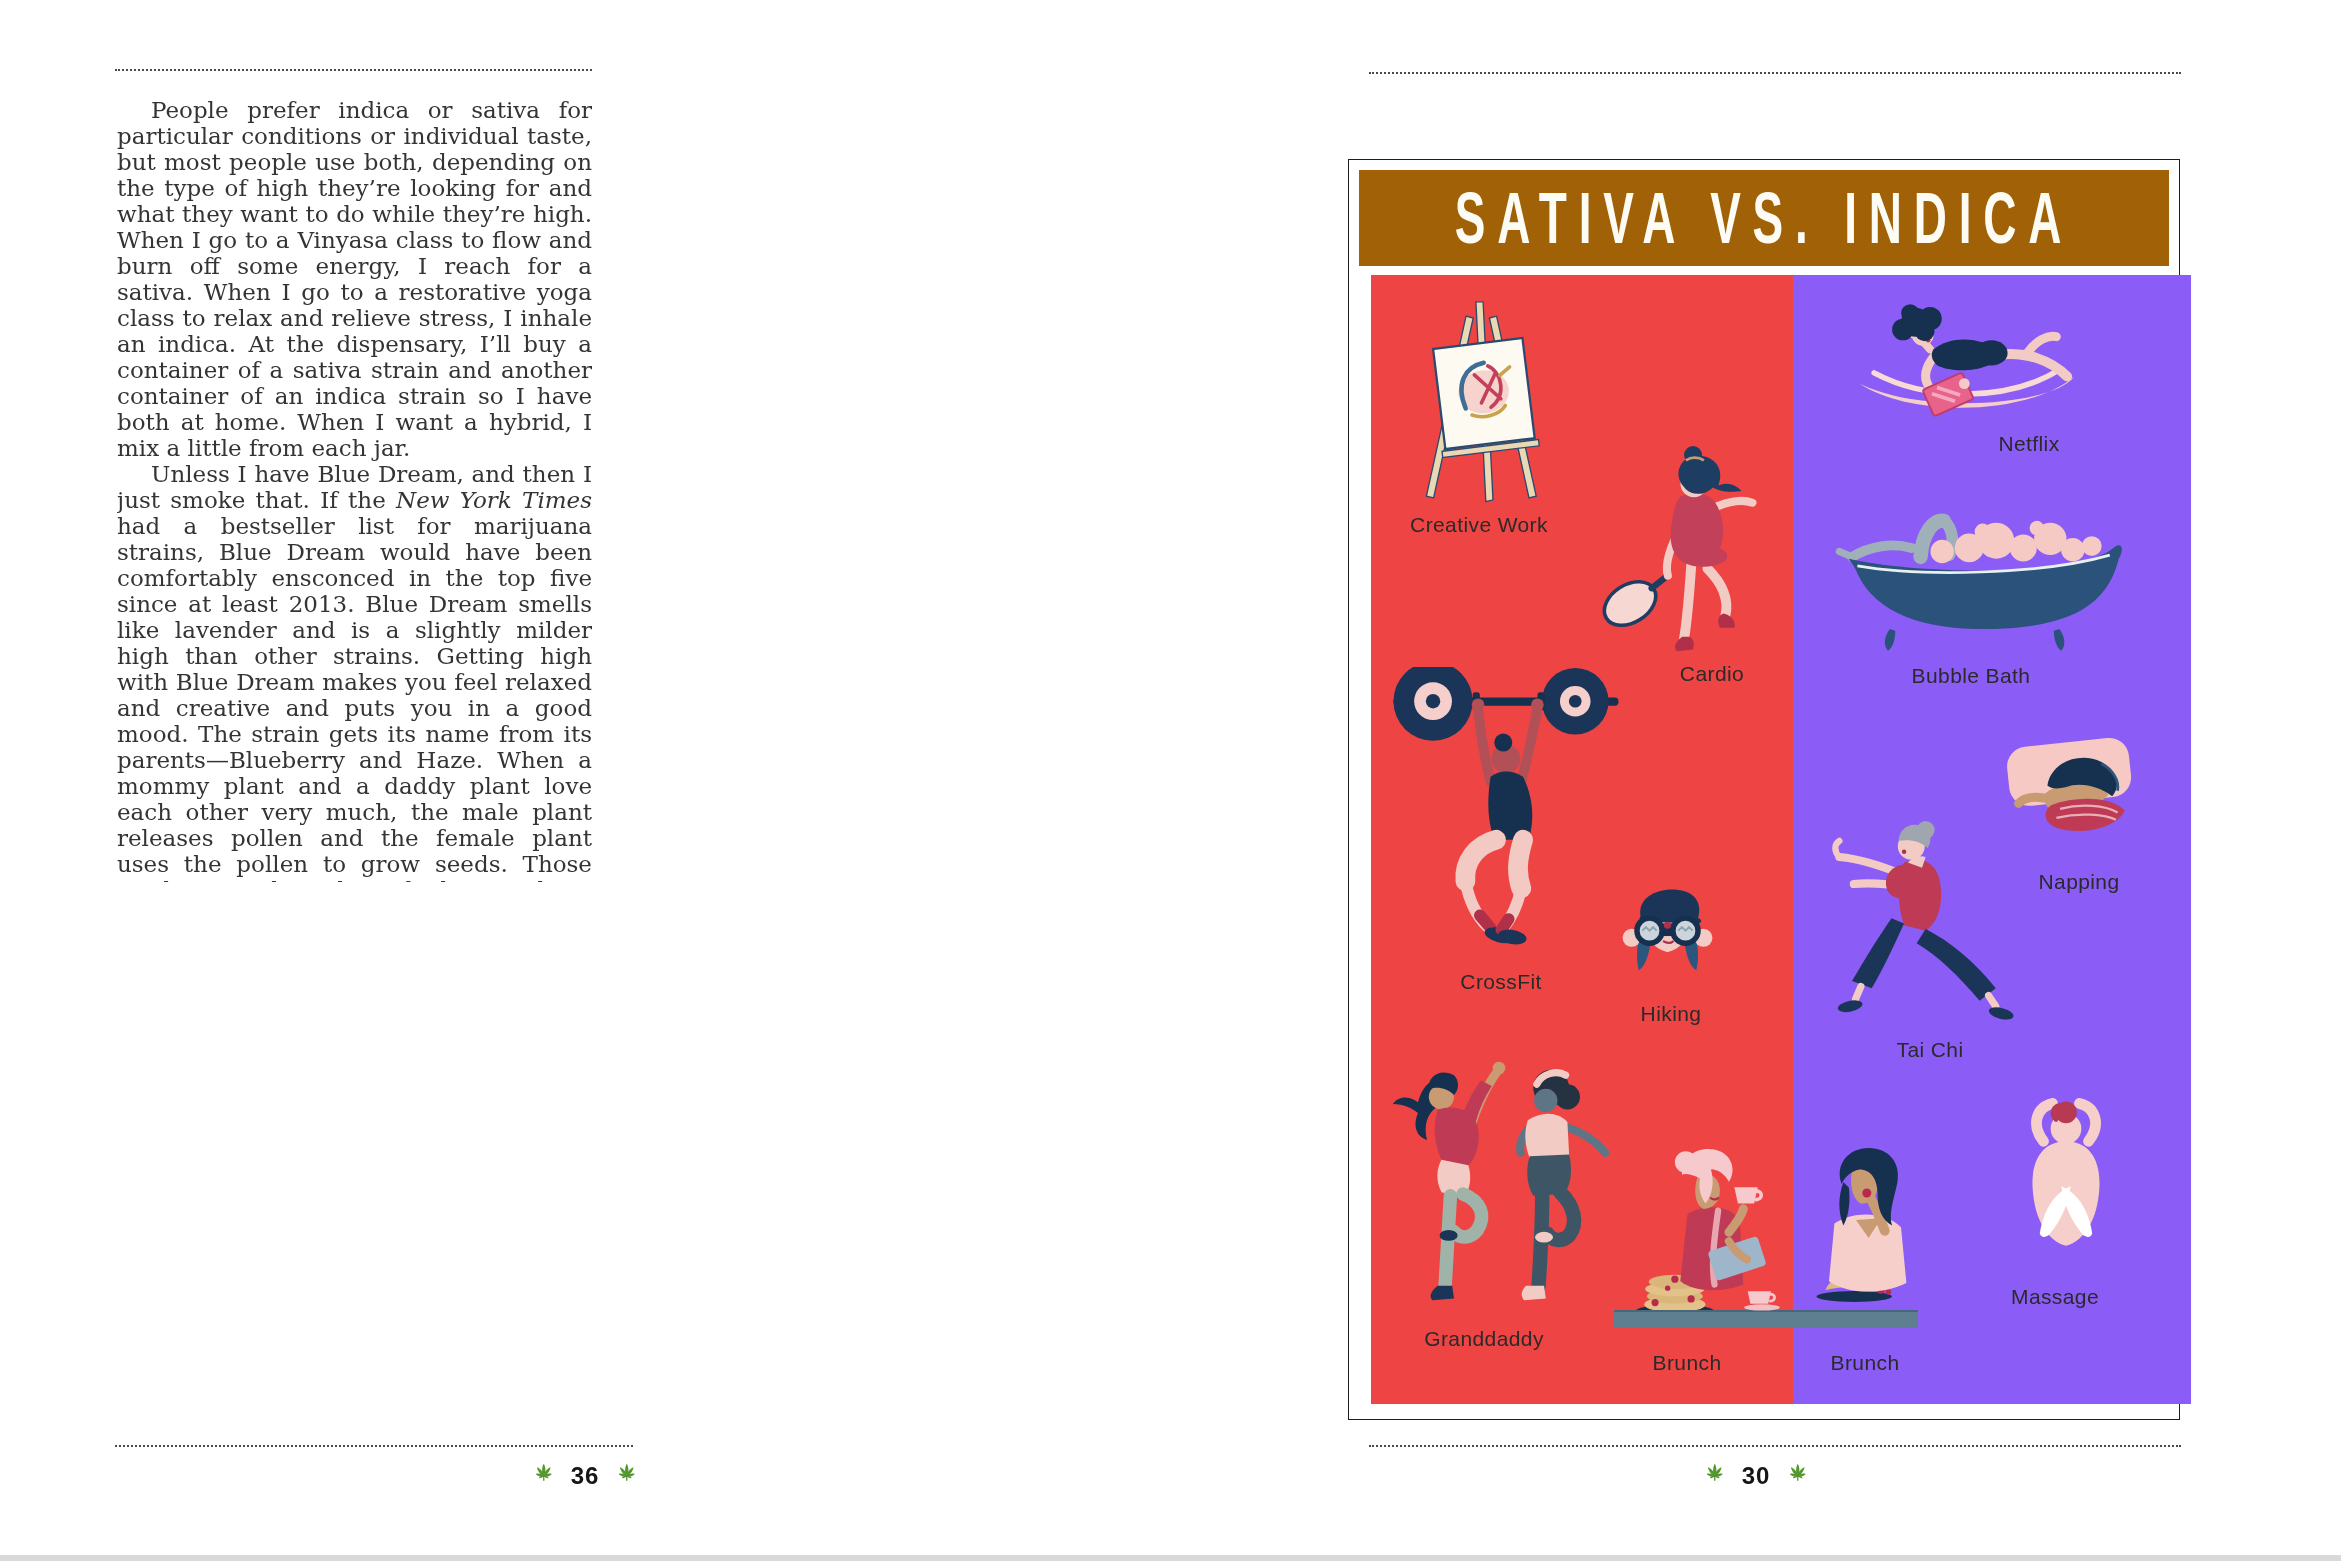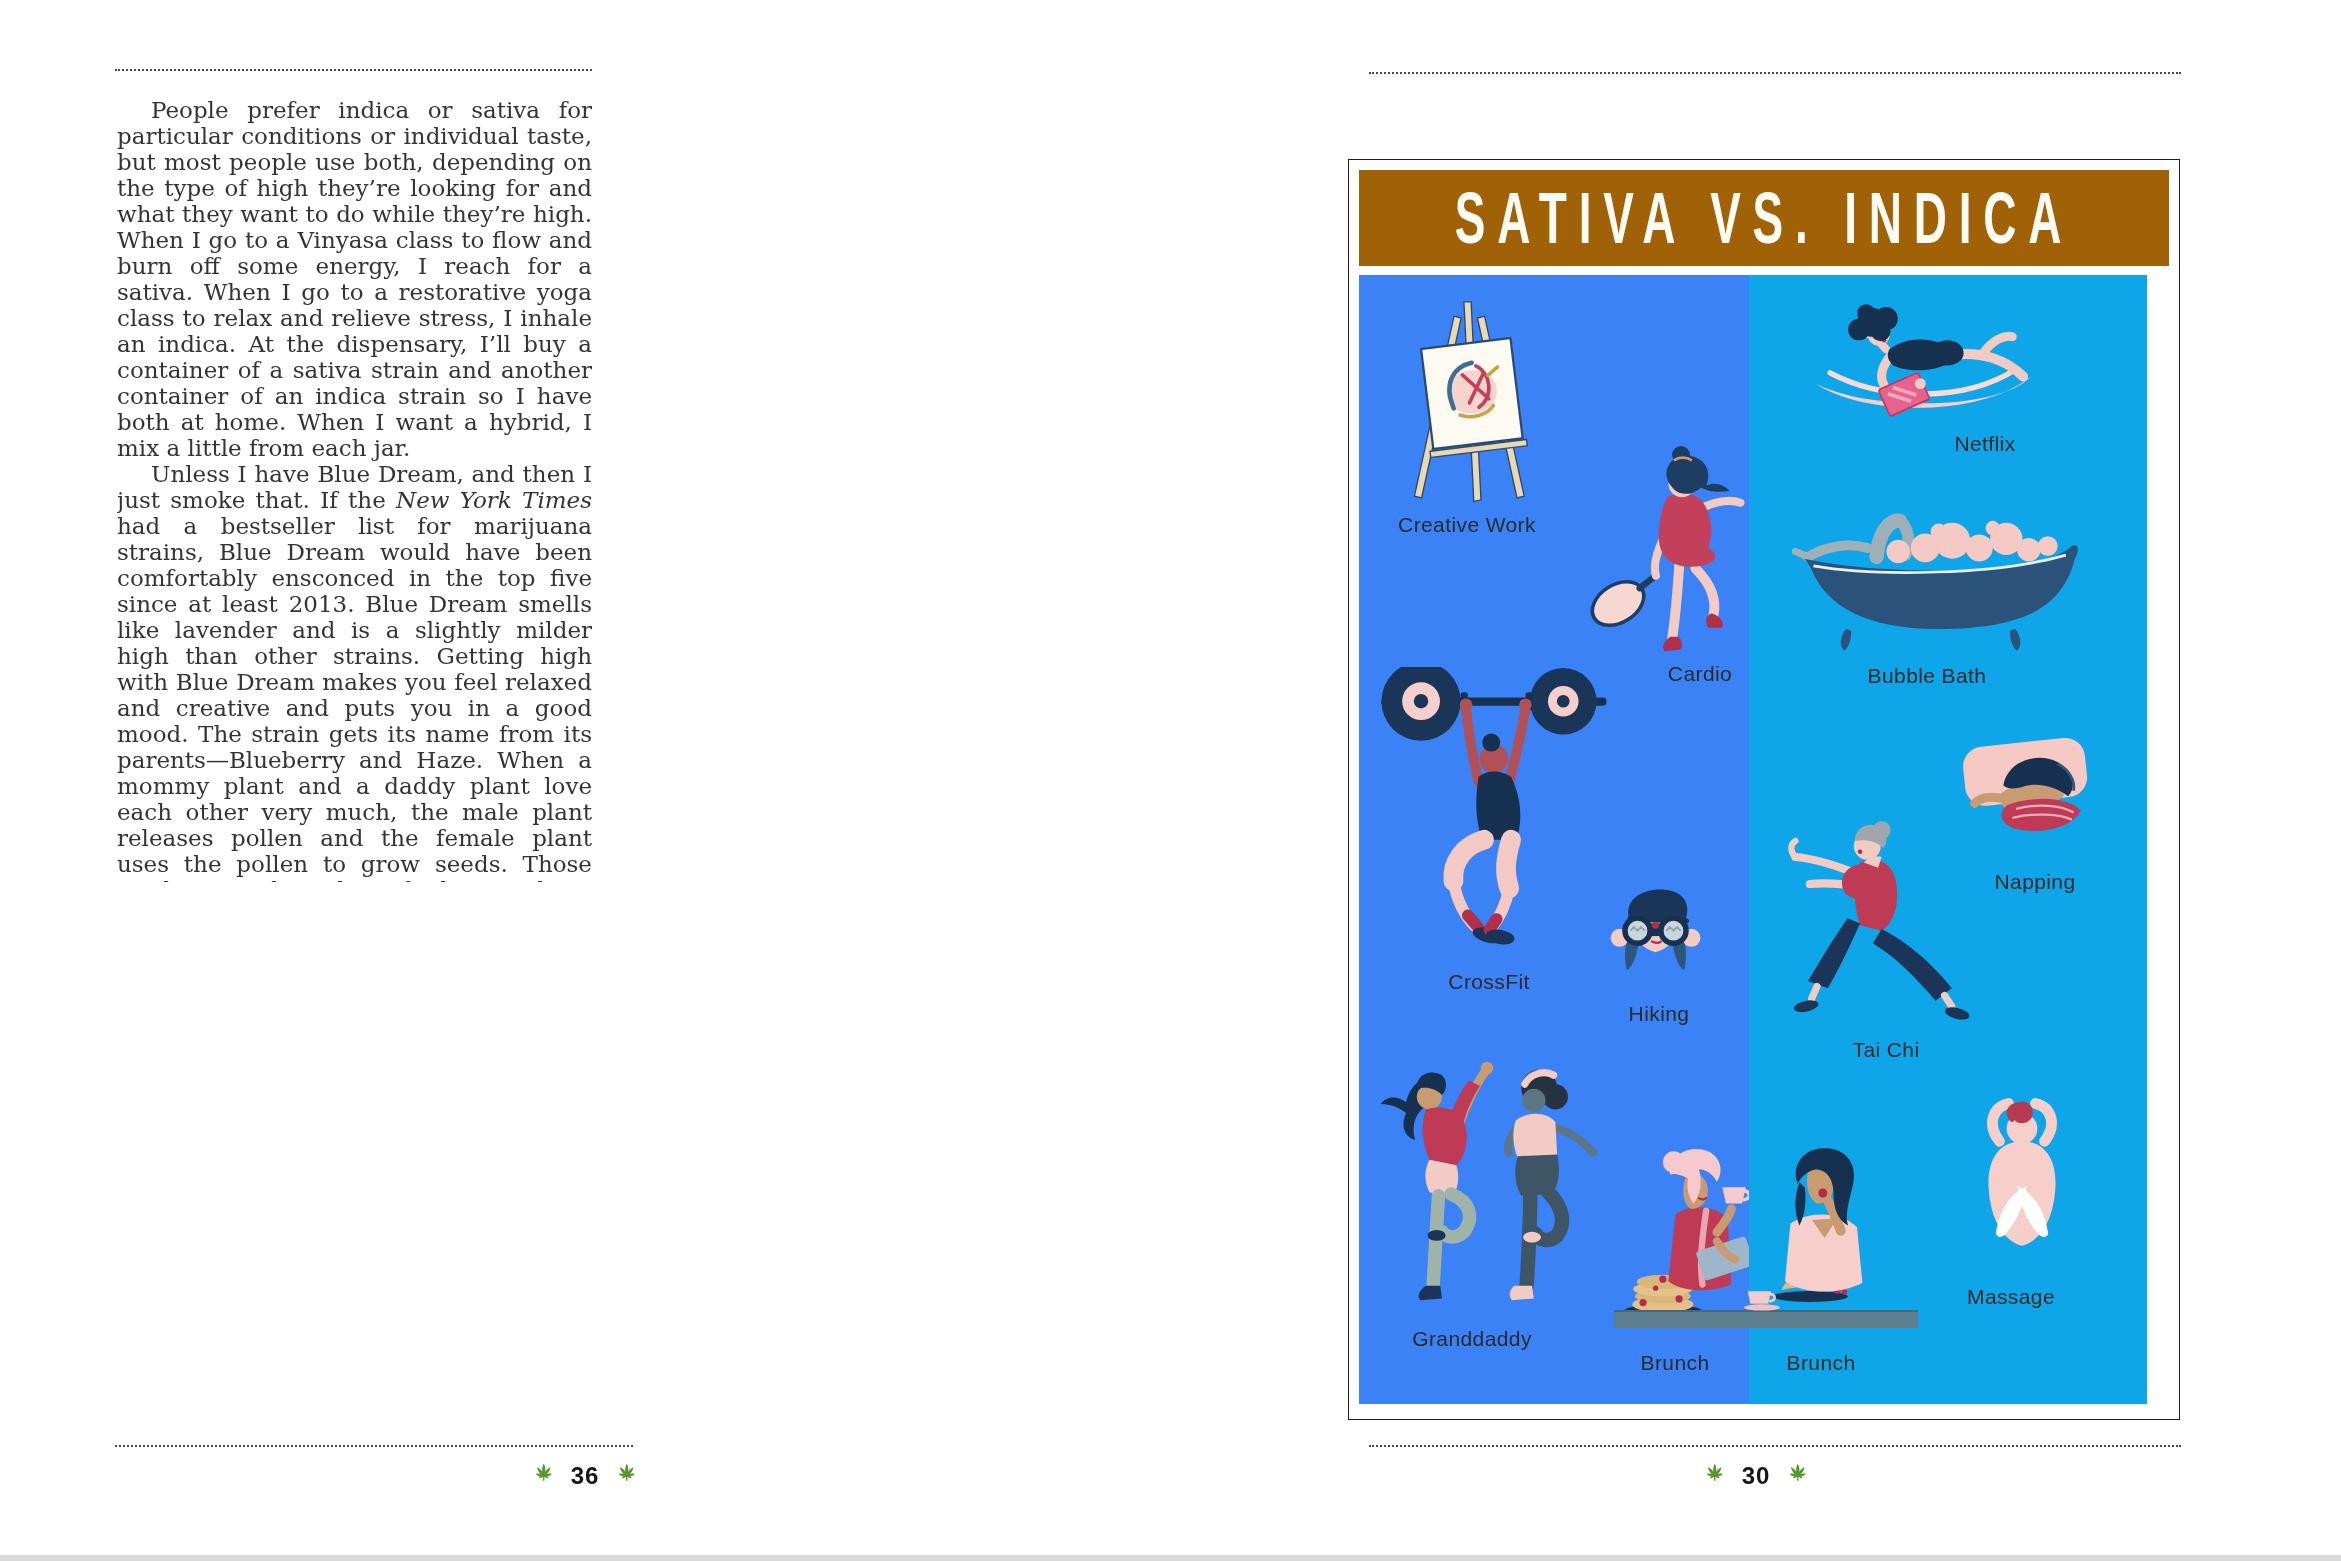--- a/index.html
+++ b/index.html
@@ -23,22 +23,22 @@
   .running-head-right .part-title{margin-left:7.2px;}
 
   
   .info-box{position:absolute;left:1348px;top:159px;width:830px;height:1259px;
     background:#ffffff;border:1.8px solid #1e1e1e;}
   .banner{position:absolute;left:10px;top:10px;width:810px;height:96px;background:#a16207;
     display:flex;align-items:center;justify-content:center;}
   .banner-text{font-weight:bold;font-size:56px;color:#FCFCF4;letter-spacing:14.4px;
     transform:scale(.82,1.28);white-space:nowrap;}
   .col{position:absolute;top:115px;height:1129px;}
-  .col-sativa{left:10px;width:436px;background:#3b82f6;}
-  .col-indica{left:400px;width:398px;background:#0ea5e9;}
+  .col-sativa{left:22px;width:436px;background:#ef4444;}
+  .col-indica{left:444px;width:398px;background:#8b5cf6;}
   .illus{position:absolute;}
   .illus svg{display:block;width:100%;height:100%;}
   .act-label{position:absolute;transform:translateX(-50%);font-size:21px;letter-spacing:0.4px;
     color:#2a2a2a;white-space:nowrap;}
   .brunch-table{position:absolute;left:265px;top:1150px;width:304px;height:16px;
     background:#5E7F90;border-top:2.7px solid #48677B;z-index:5;}
 
   
   .folio{position:absolute;display:flex;align-items:flex-end;gap:13.5px;transform:translateX(-50%);}
   .folio-number{font-weight:bold;font-size:24px;color:#161616;letter-spacing:0.9px;}

